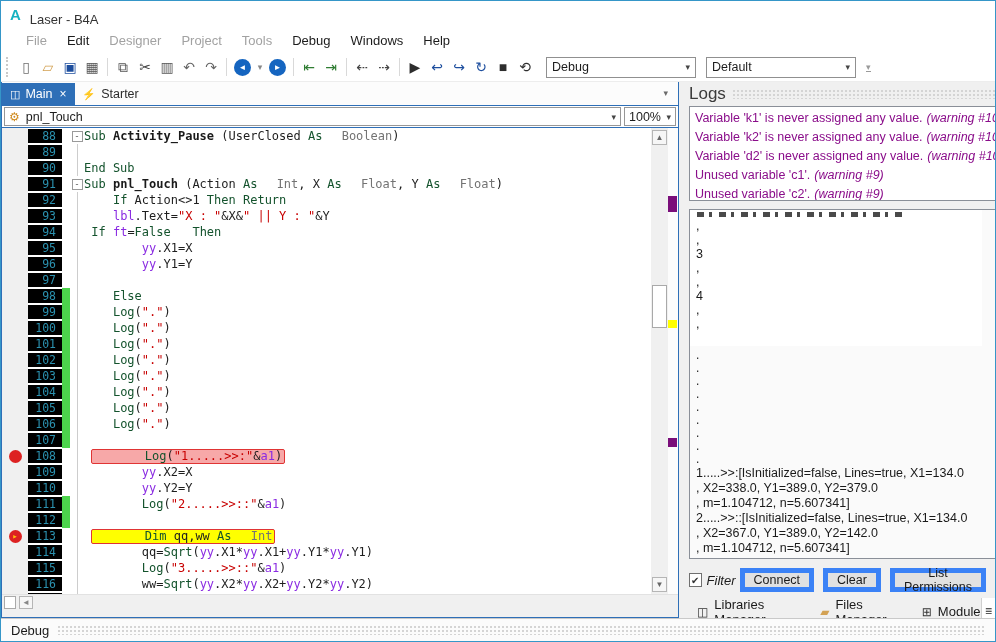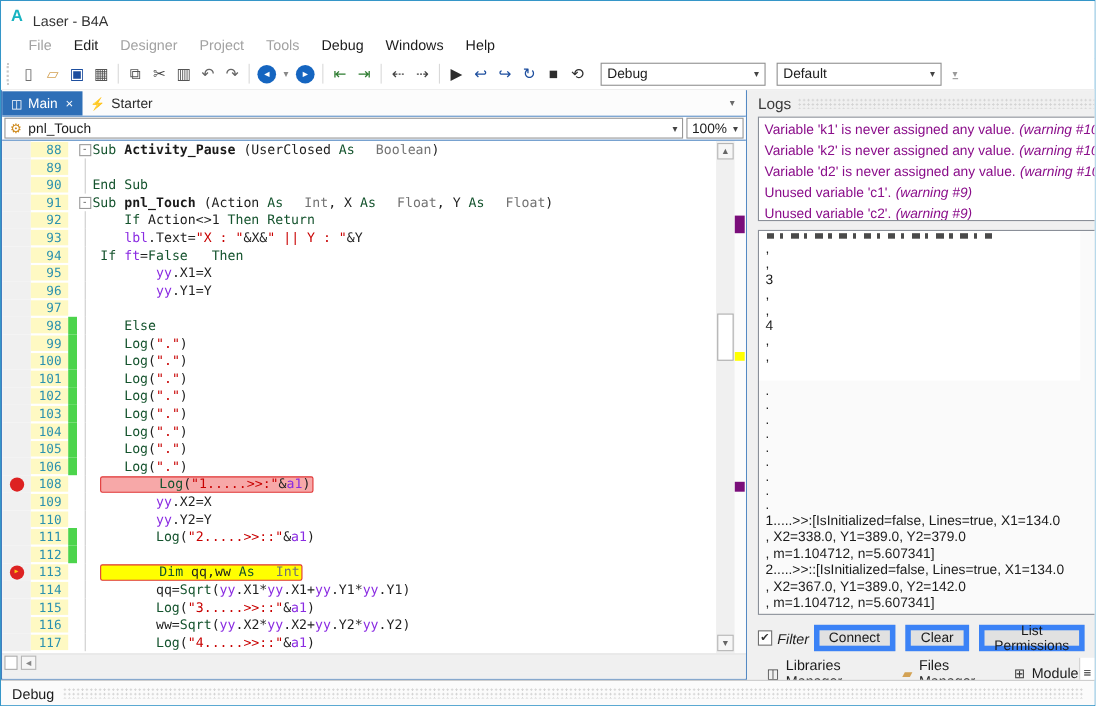--- a/index.html
+++ b/index.html
@@ -47,21 +47,21 @@
   .mcombo.zoom { width:52px; margin-left:3px; }
   .mcombo .micn { color:#cf8a1d; font-size:12px; margin-right:6px; }
   .mcombo .cval { flex:1; }
   .mcombo .caret { font-size:9px; color:#444; }
 
   
   .code-area { flex:1; position:relative; background:#fff; overflow:hidden; }
   .code-lines { position:absolute; left:0; top:0; right:27px; bottom:0; overflow:hidden; }
   .crow { height:16px; display:flex; align-items:center; font-family:"DejaVu Sans Mono", monospace; font-size:12px; white-space:pre; }
   .cmargin { width:26px; height:16px; flex:none; background:#f0f0f0; display:flex; align-items:center; justify-content:center; }
-  .cnum { width:34px; flex:none; background:#fef9c3; color:#2b91af; text-align:right; padding-right:6px; font-size:11.5px; }
+  .cnum { width:34px; flex:none; background:#000000; color:#2b91af; text-align:right; padding-right:6px; font-size:11.5px; }
   .cbar { width:8px; flex:none; height:16px; }
   .cbar.chg { background:#4cd44c; }
   .cfold { width:14px; flex:none; height:16px; display:flex; align-items:center; justify-content:center; position:relative; }
   .foldbox { width:11px; height:11px; border:1px solid #9a9a9a; background:#fff; color:#555; font-size:9px; line-height:9px; text-align:center; }
   .foldline { width:1px; height:16px; background:#cdcdcd; }
   .ctext { flex:1; height:16px; line-height:16px; }
   .bp-dot { width:13px; height:13px; border-radius:50%; background:#dd2222; }
   .bp-cur { width:13px; height:13px; border-radius:50%; background:#dd2222; color:#ffc20e; font-size:9px; line-height:13px; text-align:center; }
   .hlbox { display:inline-block; border:1px solid #e03434; border-radius:2px; line-height:13px; padding:0 2px; }
   .hlbox.red { background:#f7a8a8; }
@@ -85,21 +85,21 @@
   .hscroll { height:17px; flex:none; background:#f0f0f0; position:relative; border-top:1px solid #e2e2e2; }
   .hthumb { position:absolute; left:2px; top:1px; width:12px; height:13px; background:#fff; border:1px solid #a9a9a9; }
   .hbtn { position:absolute; left:17px; top:1px; width:14px; height:13px; background:#f6f6f6; border:1px solid #b5b5b5; color:#888; font-size:8px; display:flex; align-items:center; justify-content:center; }
   .editor-bottom-pad { height:6px; flex:none; background:#f0f0f0; }
 
   .splitter { width:7px; flex:none; background:#f0f0f0; }
 
   
   .logs-panel { flex:1; min-width:0; background:#f0f0f0; display:flex; flex-direction:column; overflow:hidden; padding-left:3px; }
   .logs-header { height:17px; flex:none; display:flex; align-items:center; margin-top:3px; }
-  .logs-header .ht { color:#3b3b3b; font-size:14px; margin-right:6px; }
+  .logs-header .ht { color:#3b3b3b; font-size:17px; margin-right:6px; }
   .dotted { flex:1; height:10px; background-image:radial-gradient(#d4d4d4 1px, transparent 1px); background-size:4px 4px; }
   .warn-box { height:95px; flex:none; width:330px; margin-top:4px; background:#fff; border:1px solid #8a8f98; overflow:hidden; padding:2px 0 0 5px; }
   .wrow { height:19px; line-height:19px; color:#8a0d8a; font-size:12.5px; white-space:nowrap; }
   .wrow .wtag { font-style:italic; margin-left:4px; }
   .log-box { height:350px; flex:none; width:330px; margin-top:8px; background:#fafafa; border:1px solid #8a8f98; overflow:hidden; position:relative; font-size:12.5px; color:#1a1a1a; }
   .subwhite { position:absolute; left:0; top:0; width:292px; height:136px; background:#fff; padding:1px 0 0 6px; }
   .clip-line { height:5px; width:210px; margin:1px 0 2px 1px; background:repeating-linear-gradient(90deg,#4a4a4a 0 7px, transparent 7px 12px, #4a4a4a 12px 15px, transparent 15px 22px); }
   .frag { height:14px; line-height:14px; }
   .dots-entries { position:absolute; left:6px; top:139px; right:2px; }
   .dotline { height:13px; line-height:13px; font-size:12px; }
@@ -220,20 +220,21 @@
             <div class="crow"><div class="cmargin"></div><div class="cnum">97</div><div class="cbar"></div><div class="cfold"><span class="foldline"></span></div></div>
             <div class="crow"><div class="cmargin"></div><div class="cnum">98</div><div class="cbar chg"></div><div class="cfold"><span class="foldline"></span></div><div class="ctext"><span class="sp">    </span><span class="sk">Else</span></div></div>
             <div class="crow"><div class="cmargin"></div><div class="cnum">99</div><div class="cbar chg"></div><div class="cfold"><span class="foldline"></span></div><div class="ctext"><span class="sp">    </span><span class="sk">Log</span><span class="sp">(</span><span class="ss">"."</span><span class="sp">)</span></div></div>
             <div class="crow"><div class="cmargin"></div><div class="cnum">100</div><div class="cbar chg"></div><div class="cfold"><span class="foldline"></span></div><div class="ctext"><span class="sp">    </span><span class="sk">Log</span><span class="sp">(</span><span class="ss">"."</span><span class="sp">)</span></div></div>
             <div class="crow"><div class="cmargin"></div><div class="cnum">101</div><div class="cbar chg"></div><div class="cfold"><span class="foldline"></span></div><div class="ctext"><span class="sp">    </span><span class="sk">Log</span><span class="sp">(</span><span class="ss">"."</span><span class="sp">)</span></div></div>
             <div class="crow"><div class="cmargin"></div><div class="cnum">102</div><div class="cbar chg"></div><div class="cfold"><span class="foldline"></span></div><div class="ctext"><span class="sp">    </span><span class="sk">Log</span><span class="sp">(</span><span class="ss">"."</span><span class="sp">)</span></div></div>
             <div class="crow"><div class="cmargin"></div><div class="cnum">103</div><div class="cbar chg"></div><div class="cfold"><span class="foldline"></span></div><div class="ctext"><span class="sp">    </span><span class="sk">Log</span><span class="sp">(</span><span class="ss">"."</span><span class="sp">)</span></div></div>
             <div class="crow"><div class="cmargin"></div><div class="cnum">104</div><div class="cbar chg"></div><div class="cfold"><span class="foldline"></span></div><div class="ctext"><span class="sp">    </span><span class="sk">Log</span><span class="sp">(</span><span class="ss">"."</span><span class="sp">)</span></div></div>
             <div class="crow"><div class="cmargin"></div><div class="cnum">105</div><div class="cbar chg"></div><div class="cfold"><span class="foldline"></span></div><div class="ctext"><span class="sp">    </span><span class="sk">Log</span><span class="sp">(</span><span class="ss">"."</span><span class="sp">)</span></div></div>
             <div class="crow"><div class="cmargin"></div><div class="cnum">106</div><div class="cbar chg"></div><div class="cfold"><span class="foldline"></span></div><div class="ctext"><span class="sp">    </span><span class="sk">Log</span><span class="sp">(</span><span class="ss">"."</span><span class="sp">)</span></div></div>
+            <div class="crow"><div class="cmargin"></div><div class="cnum">107</div><div class="cbar chg"></div><div class="cfold"><span class="foldline"></span></div><div class="ctext"></div></div>
             <div class="crow"><div class="cmargin"><span class="bp-dot"></span></div><div class="cnum">108</div><div class="cbar"></div><div class="cfold"><span class="foldline"></span></div><div class="ctext"><span class="sp"> </span><span class="hlbox red"><span class="sp">       </span><span class="sk">Log</span><span class="sp">(</span><span class="ss">"1.....&gt;&gt;:"</span><span class="sp">&amp;</span><span class="sg">a1</span><span class="sp">)</span></span></div></div>
             <div class="crow"><div class="cmargin"></div><div class="cnum">109</div><div class="cbar"></div><div class="cfold"><span class="foldline"></span></div><div class="ctext"><span class="sp">        </span><span class="sg">yy</span><span class="sp">.X2=X</span></div></div>
             <div class="crow"><div class="cmargin"></div><div class="cnum">110</div><div class="cbar"></div><div class="cfold"><span class="foldline"></span></div><div class="ctext"><span class="sp">        </span><span class="sg">yy</span><span class="sp">.Y2=Y</span></div></div>
             <div class="crow"><div class="cmargin"></div><div class="cnum">111</div><div class="cbar chg"></div><div class="cfold"><span class="foldline"></span></div><div class="ctext"><span class="sp">        </span><span class="sk">Log</span><span class="sp">(</span><span class="ss">"2.....&gt;&gt;::"</span><span class="sp">&amp;</span><span class="sg">a1</span><span class="sp">)</span></div></div>
             <div class="crow"><div class="cmargin"></div><div class="cnum">112</div><div class="cbar chg"></div><div class="cfold"><span class="foldline"></span></div><div class="ctext"></div></div>
             <div class="crow"><div class="cmargin"><span class="bp-cur">▸</span></div><div class="cnum">113</div><div class="cbar"></div><div class="cfold"><span class="foldline"></span></div><div class="ctext"><span class="sp"> </span><span class="hlbox yellow"><span class="sp">       </span><span class="sk">Dim</span><span class="sp"> qq,ww </span><span class="sk">As </span><span class="st">Int</span></span></div></div>
             <div class="crow"><div class="cmargin"></div><div class="cnum">114</div><div class="cbar"></div><div class="cfold"><span class="foldline"></span></div><div class="ctext"><span class="sp">        qq=</span><span class="sk">Sqrt</span><span class="sp">(</span><span class="sg">yy</span><span class="sp">.X1*</span><span class="sg">yy</span><span class="sp">.X1+</span><span class="sg">yy</span><span class="sp">.Y1*</span><span class="sg">yy</span><span class="sp">.Y1)</span></div></div>
             <div class="crow"><div class="cmargin"></div><div class="cnum">115</div><div class="cbar"></div><div class="cfold"><span class="foldline"></span></div><div class="ctext"><span class="sp">        </span><span class="sk">Log</span><span class="sp">(</span><span class="ss">"3.....&gt;&gt;::"</span><span class="sp">&amp;</span><span class="sg">a1</span><span class="sp">)</span></div></div>
             <div class="crow"><div class="cmargin"></div><div class="cnum">116</div><div class="cbar"></div><div class="cfold"><span class="foldline"></span></div><div class="ctext"><span class="sp">        ww=</span><span class="sk">Sqrt</span><span class="sp">(</span><span class="sg">yy</span><span class="sp">.X2*</span><span class="sg">yy</span><span class="sp">.X2+</span><span class="sg">yy</span><span class="sp">.Y2*</span><span class="sg">yy</span><span class="sp">.Y2)</span></div></div>
             <div class="crow"><div class="cmargin"></div><div class="cnum">117</div><div class="cbar"></div><div class="cfold"><span class="foldline"></span></div><div class="ctext"><span class="sp">        </span><span class="sk">Log</span><span class="sp">(</span><span class="ss">"4.....&gt;&gt;::"</span><span class="sp">&amp;</span><span class="sg">a1</span><span class="sp">)</span></div></div>

